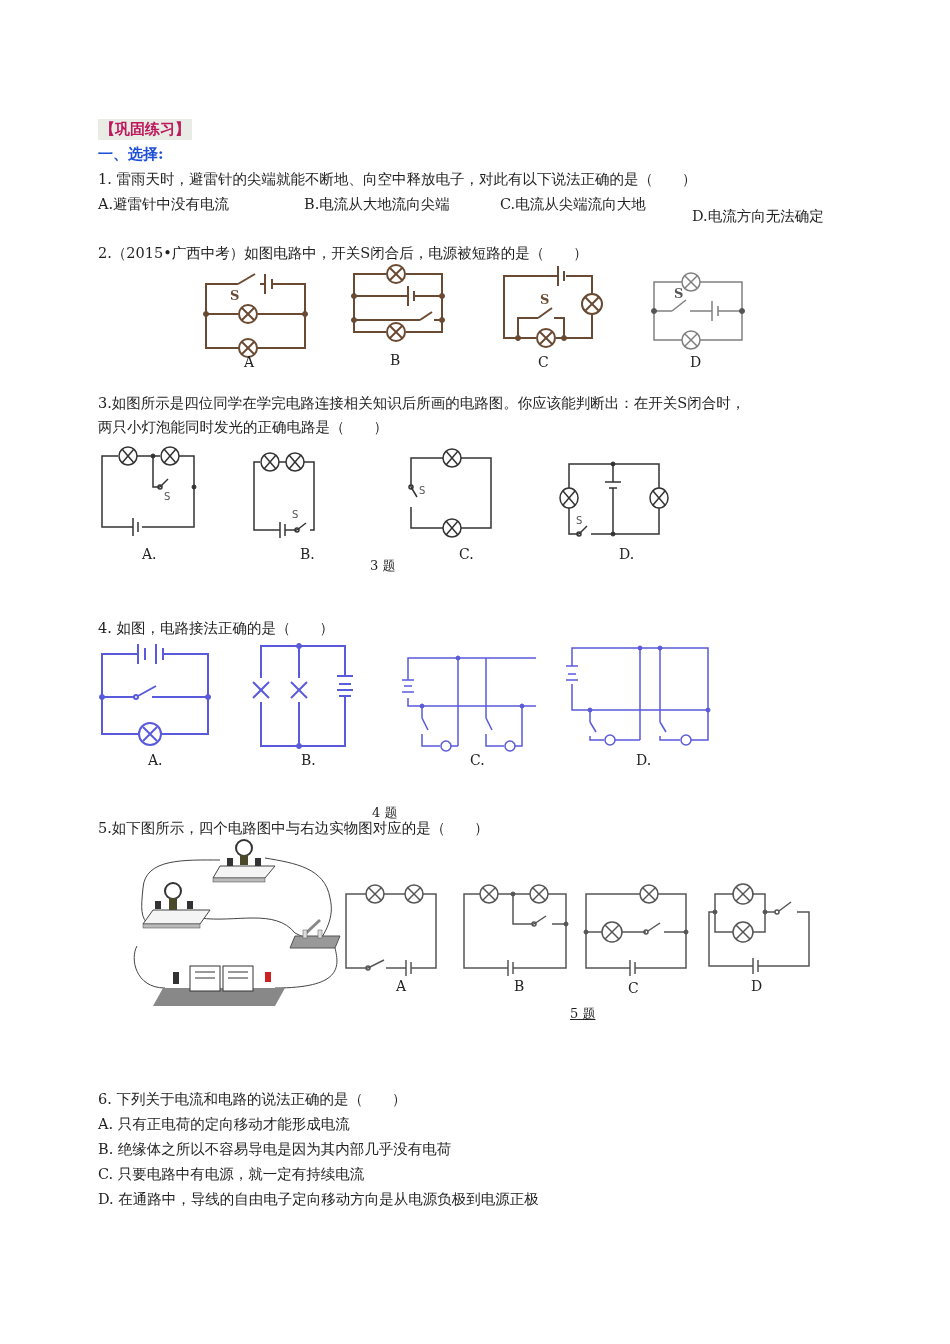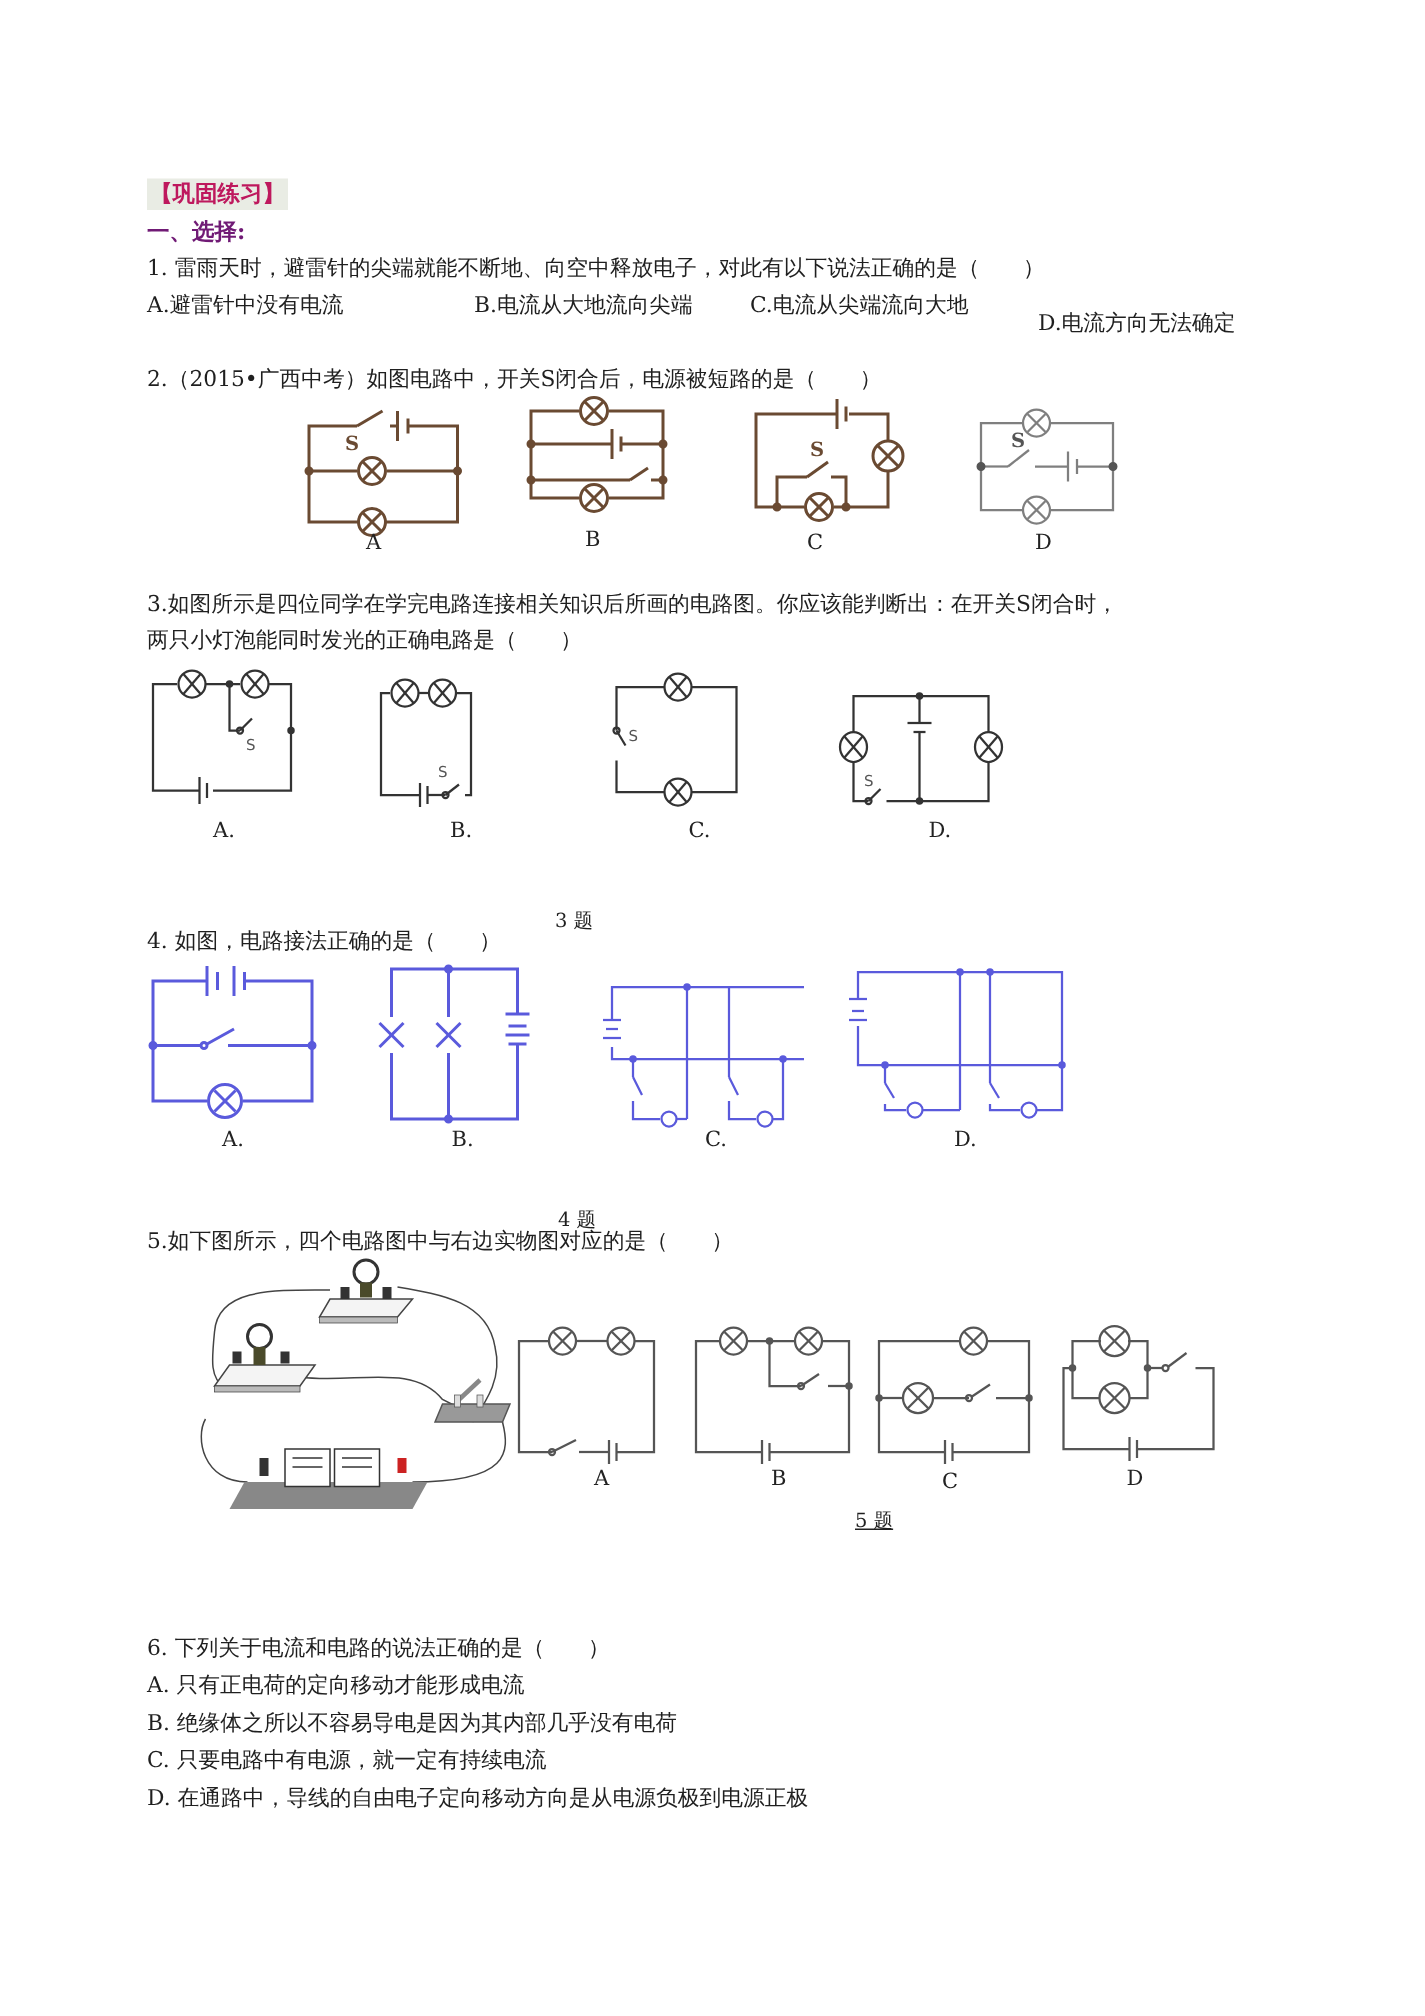--- a/index.html
+++ b/index.html
@@ -2,37 +2,37 @@
 <html><head>
   <meta charset="utf-8">
   <style>
     html, body { margin: 0; padding: 0; background: #ffffff; }
     body { width: 950px; height: 1344px; position: relative; overflow: hidden;
       font-family: "DejaVu Serif", "Liberation Serif", serif; color: #222; }
     .abs { position: absolute; }
     .txt { font-size: 14.5px; line-height: 20px; white-space: nowrap; color: #1f1f1f; }
     .section-head { left: 98px; top: 119px; background: #e9ece4; color: #be185d; font-weight: bold;
       font-size: 15px; line-height: 21px; padding: 0 2px; }
-    .sub-head { left: 98px; top: 144px; color: #701a75; font-weight: bold; font-size: 15px; line-height: 20px; }
+    .sub-head { left: 98px; top: 144px; color: #1d4ed8; font-weight: bold; font-size: 15px; line-height: 20px; }
     .lbl { font-family: "DejaVu Serif", serif; font-size: 14px; position: absolute; color: #222; }
     svg { position: absolute; overflow: visible; }
     .brown line, .brown polyline, .brown rect, .brown circle, .brown path { stroke: #6a4a32; }
     .black line, .black polyline, .black path, .black circle { stroke: #333; }
     .blue line, .blue polyline, .blue path, .blue circle { stroke: #5a5adc; }
     .grey line, .grey polyline, .grey path, .grey circle { stroke: #555; }
   </style>
 </head>
 <body>
 
 <div class="abs section-head">【巩固练习】</div>
 <div class="abs sub-head">一、选择:</div>
 
 <div class="abs txt" style="left:98px;top:169px;">1. 雷雨天时，避雷针的尖端就能不断地、向空中释放电子，对此有以下说法正确的是（　　）</div>
 <div class="abs txt" style="left:98px;top:194px;">A.避雷针中没有电流</div>
-<div class="abs txt" style="left:316px;top:194px;">B.电流从大地流向尖端</div>
+<div class="abs txt" style="left:304px;top:194px;">B.电流从大地流向尖端</div>
 <div class="abs txt" style="left:500px;top:194px;">C.电流从尖端流向大地</div>
 <div class="abs txt" style="left:692px;top:206px;">D.电流方向无法确定</div>
 
 <div class="abs txt" style="left:98px;top:243px;">2.（2015•广西中考）如图电路中，开关S闭合后，电源被短路的是（　　）</div>
 
 <div class="abs" style="left:200px;top:268px;width:110px;height:105px;">
   <svg width="110" height="105" class="brown">
     <g fill="none" stroke-width="2">
       <polyline points="38,16 6,16 6,80 105,80 105,16 72,16"></polyline>
       <line x1="6" y1="46" x2="38" y2="46"></line>
@@ -177,21 +177,21 @@
       <circle cx="45" cy="20" r="9"></circle>
         <line x1="39" y1="13" x2="51" y2="27"></line>
         <line x1="51" y1="13" x2="39" y2="27"></line>
       <circle cx="47" cy="88" r="2"></circle>
     </g>
     <text x="42" y="76" font-size="10" fill="#555" font-family="DejaVu Sans, sans-serif">S</text>
   </svg>
   <span class="lbl" style="left:50px;top:104px;">B.</span>
 </div>
 
-<div class="abs" style="left:370px;top:555px;margin-top:48px;">
+<div class="abs" style="left:370px;top:555px;">
   <span class="txt" style="font-size:13px;">3 题</span>
 </div>
 
 <div class="abs" style="left:405px;top:442px;width:110px;height:128px;">
   <svg width="110" height="128" class="black">
     <g fill="none" stroke-width="1.5">
       <polyline points="38,16 6,16 6,45"></polyline>
         <polyline points="56,16 86,16 86,86 56,86"></polyline>
       <circle cx="47" cy="16" r="9"></circle>
         <line x1="41" y1="9" x2="53" y2="23"></line>

